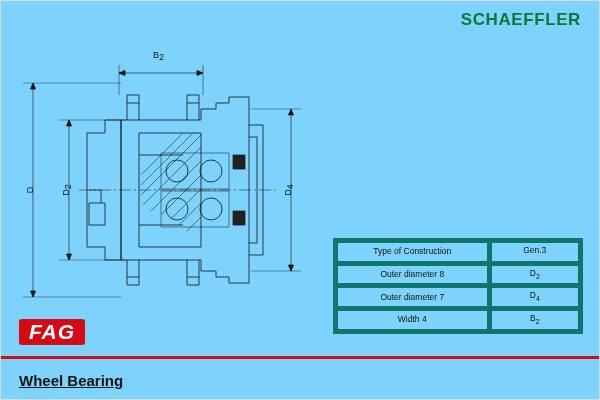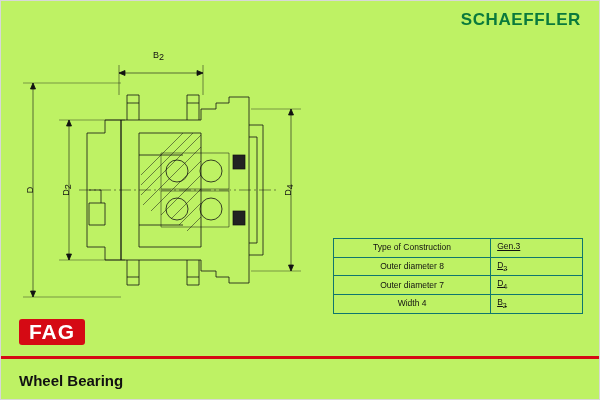--- a/index.html
+++ b/index.html
@@ -7,21 +7,21 @@
     padding: 0;
     background: #ffffff;
   }
   body {
     font-family: "Liberation Sans", sans-serif;
   }
   #page {
     position: relative;
     width: 600px;
     height: 400px;
-    background: #bef264;
+    background: #7dd3fc;
     border: 1px solid #d8d8d8;
     box-sizing: border-box;
     overflow: hidden;
   }
   
   #brand {
     position: absolute;
     top: 9px;
     right: 18px;
     font-size: 17px;
@@ -42,50 +42,50 @@
   #spec-table {
     position: absolute;
     left: 332px;
     top: 237px;
     width: 250px;
     border-collapse: collapse;
     font-size: 8.5px;
     color: #111;
   }
   #spec-table td {
-    border: 1px solid #0f766e;
+    border: 5px solid #0f766e;
     height: 15px;
     padding: 0 6px;
     line-height: 15px;
   }
   #spec-table td.label {
     width: 160px;
     text-align: center;
   }
   #spec-table td.value {
     width: 88px;
-    text-align: left;
-    text-decoration: underline;
+    text-align: center;
   }
   .sub {
     font-size: 7px;
     vertical-align: sub;
   }
   
   #fag-logo {
     position: absolute;
     left: 18px;
     bottom: 54px;
     width: 66px;
     height: 26px;
     background: #d50a14;
     border-radius: 3px;
     color: #ffffff;
     font-size: 21px;
     font-weight: bold;
+    font-style: italic;
     letter-spacing: 1px;
     text-align: center;
     line-height: 26px;
     font-family: "Liberation Sans", sans-serif;
   }
   
   #footer-rule {
     position: absolute;
     left: 0;
     right: 0;
@@ -93,20 +93,21 @@
     height: 3px;
     background: #d50a14;
   }
   #footer-title {
     position: absolute;
     left: 18px;
     bottom: 10px;
     font-size: 15px;
     font-weight: bold;
     color: #111;
+    text-decoration: underline;
   }
   svg text {
     font-family: "Liberation Sans", sans-serif;
     font-size: 9px;
     fill: #111;
   }
 </style>
 </head>
 <body>
 

